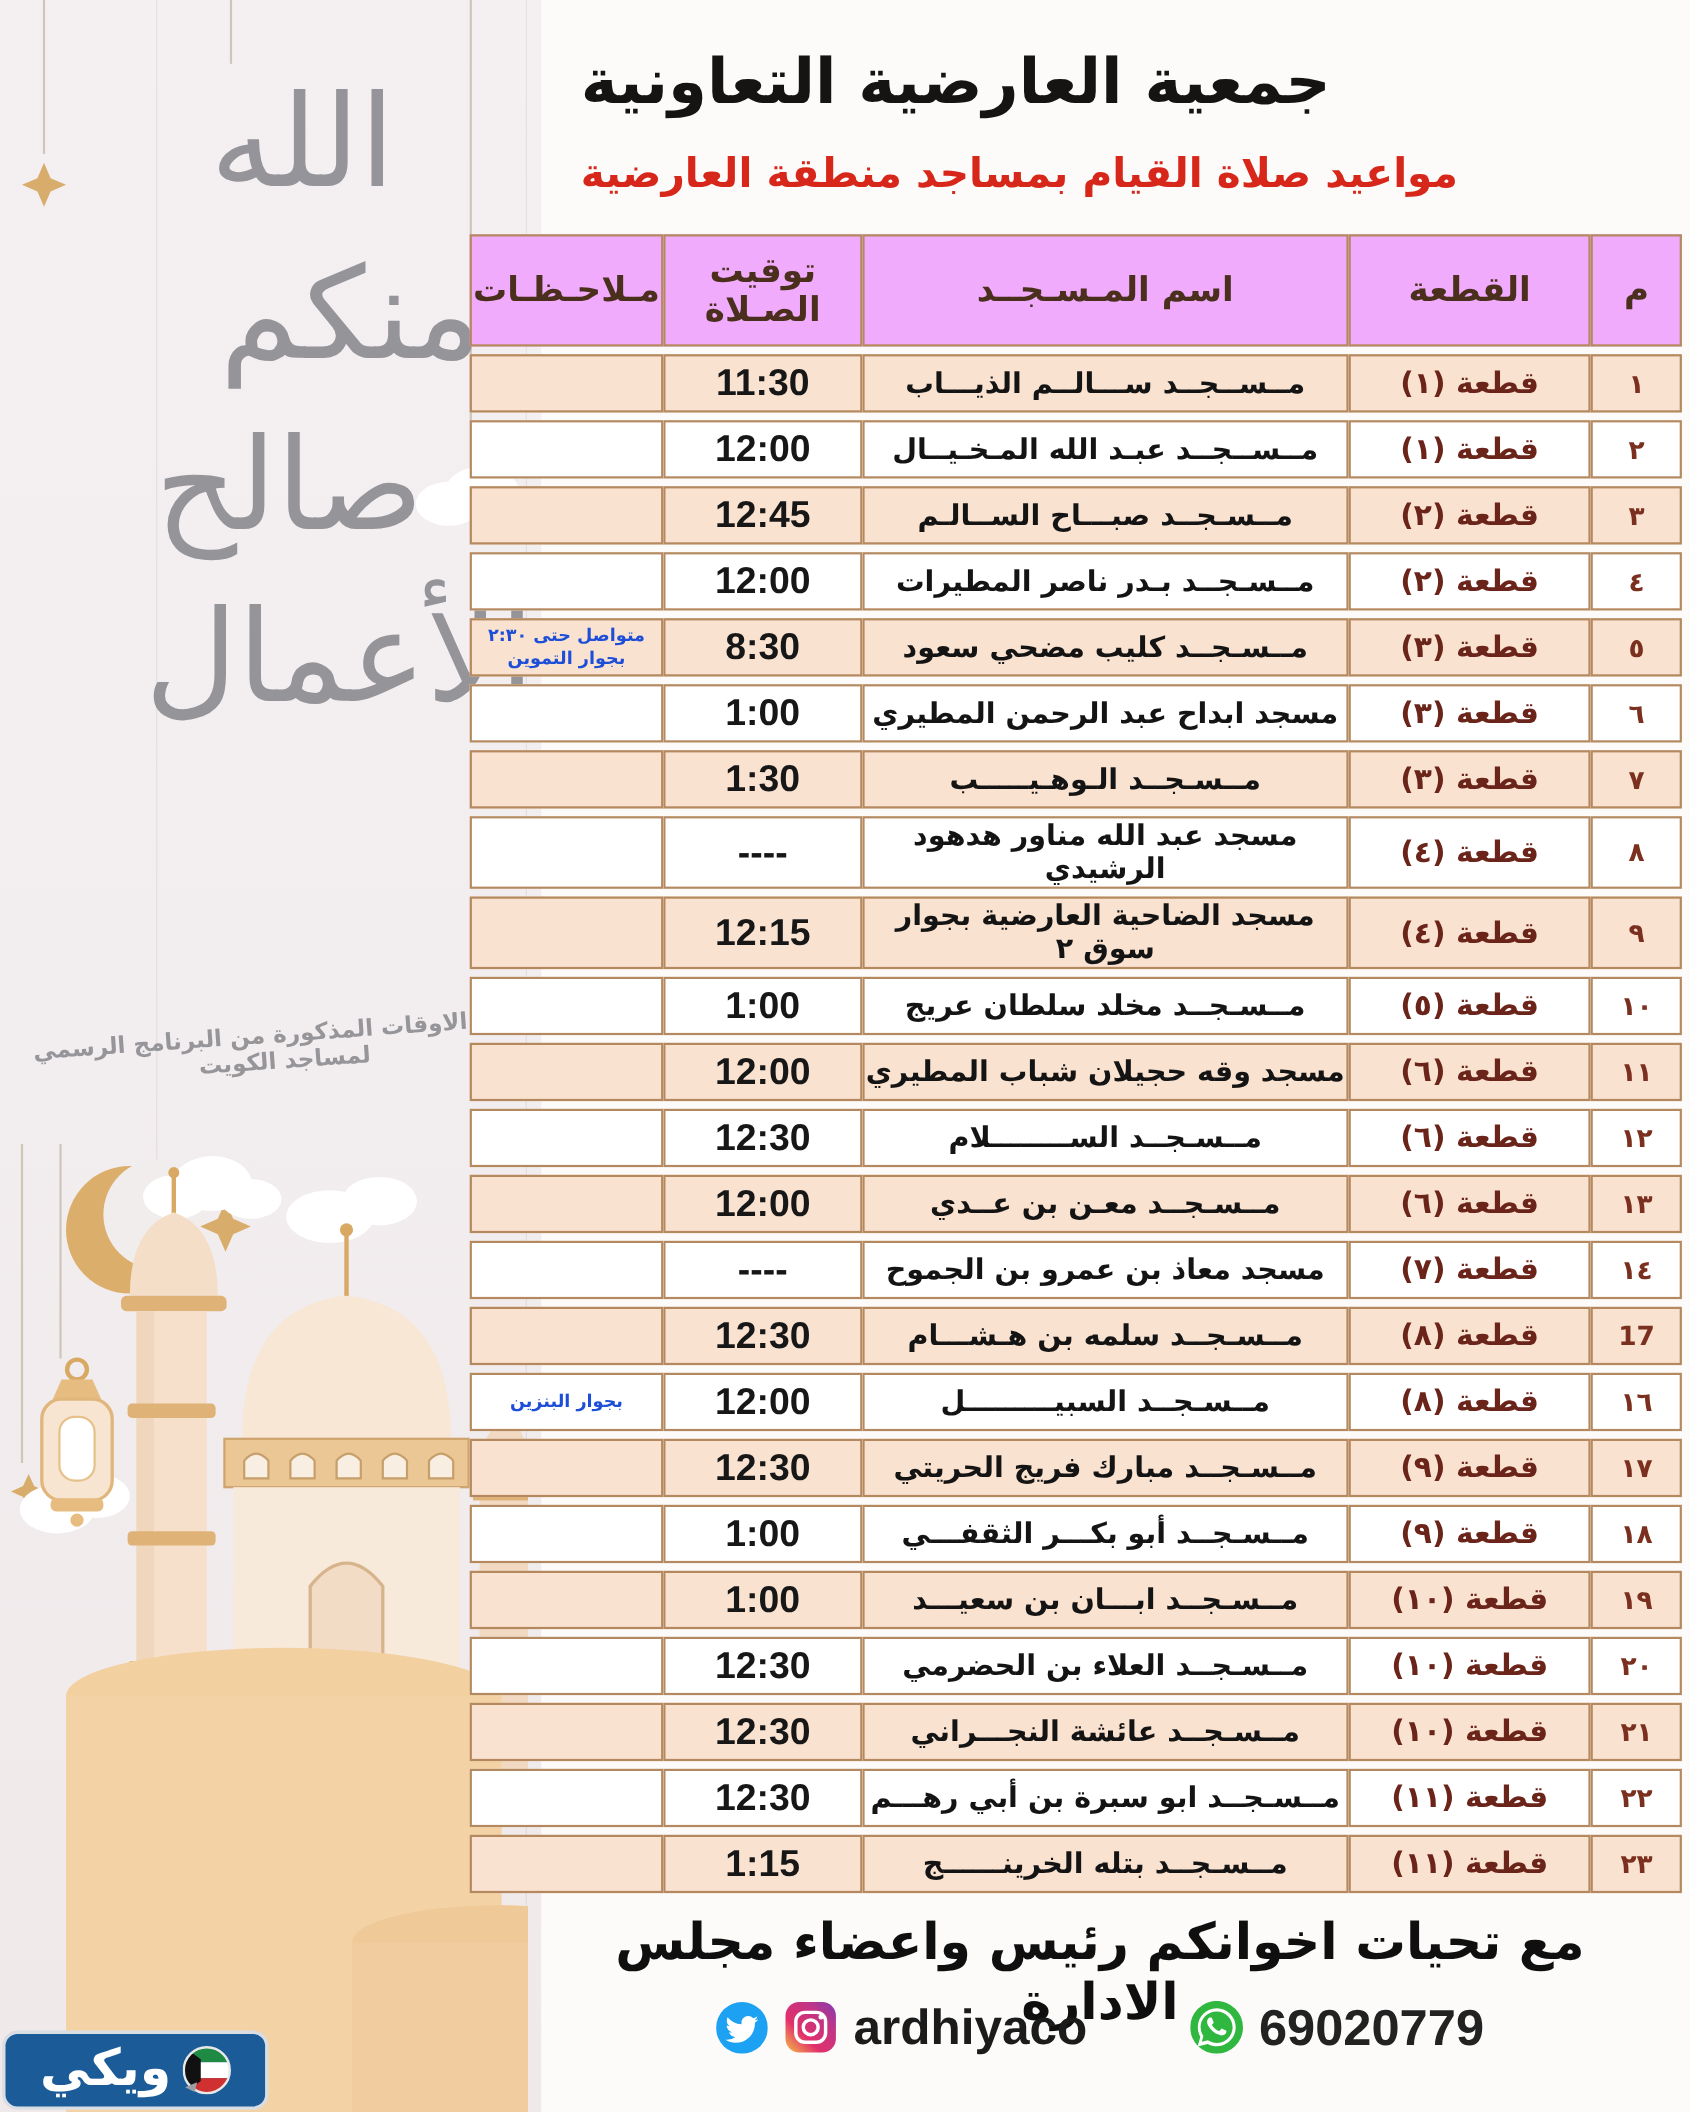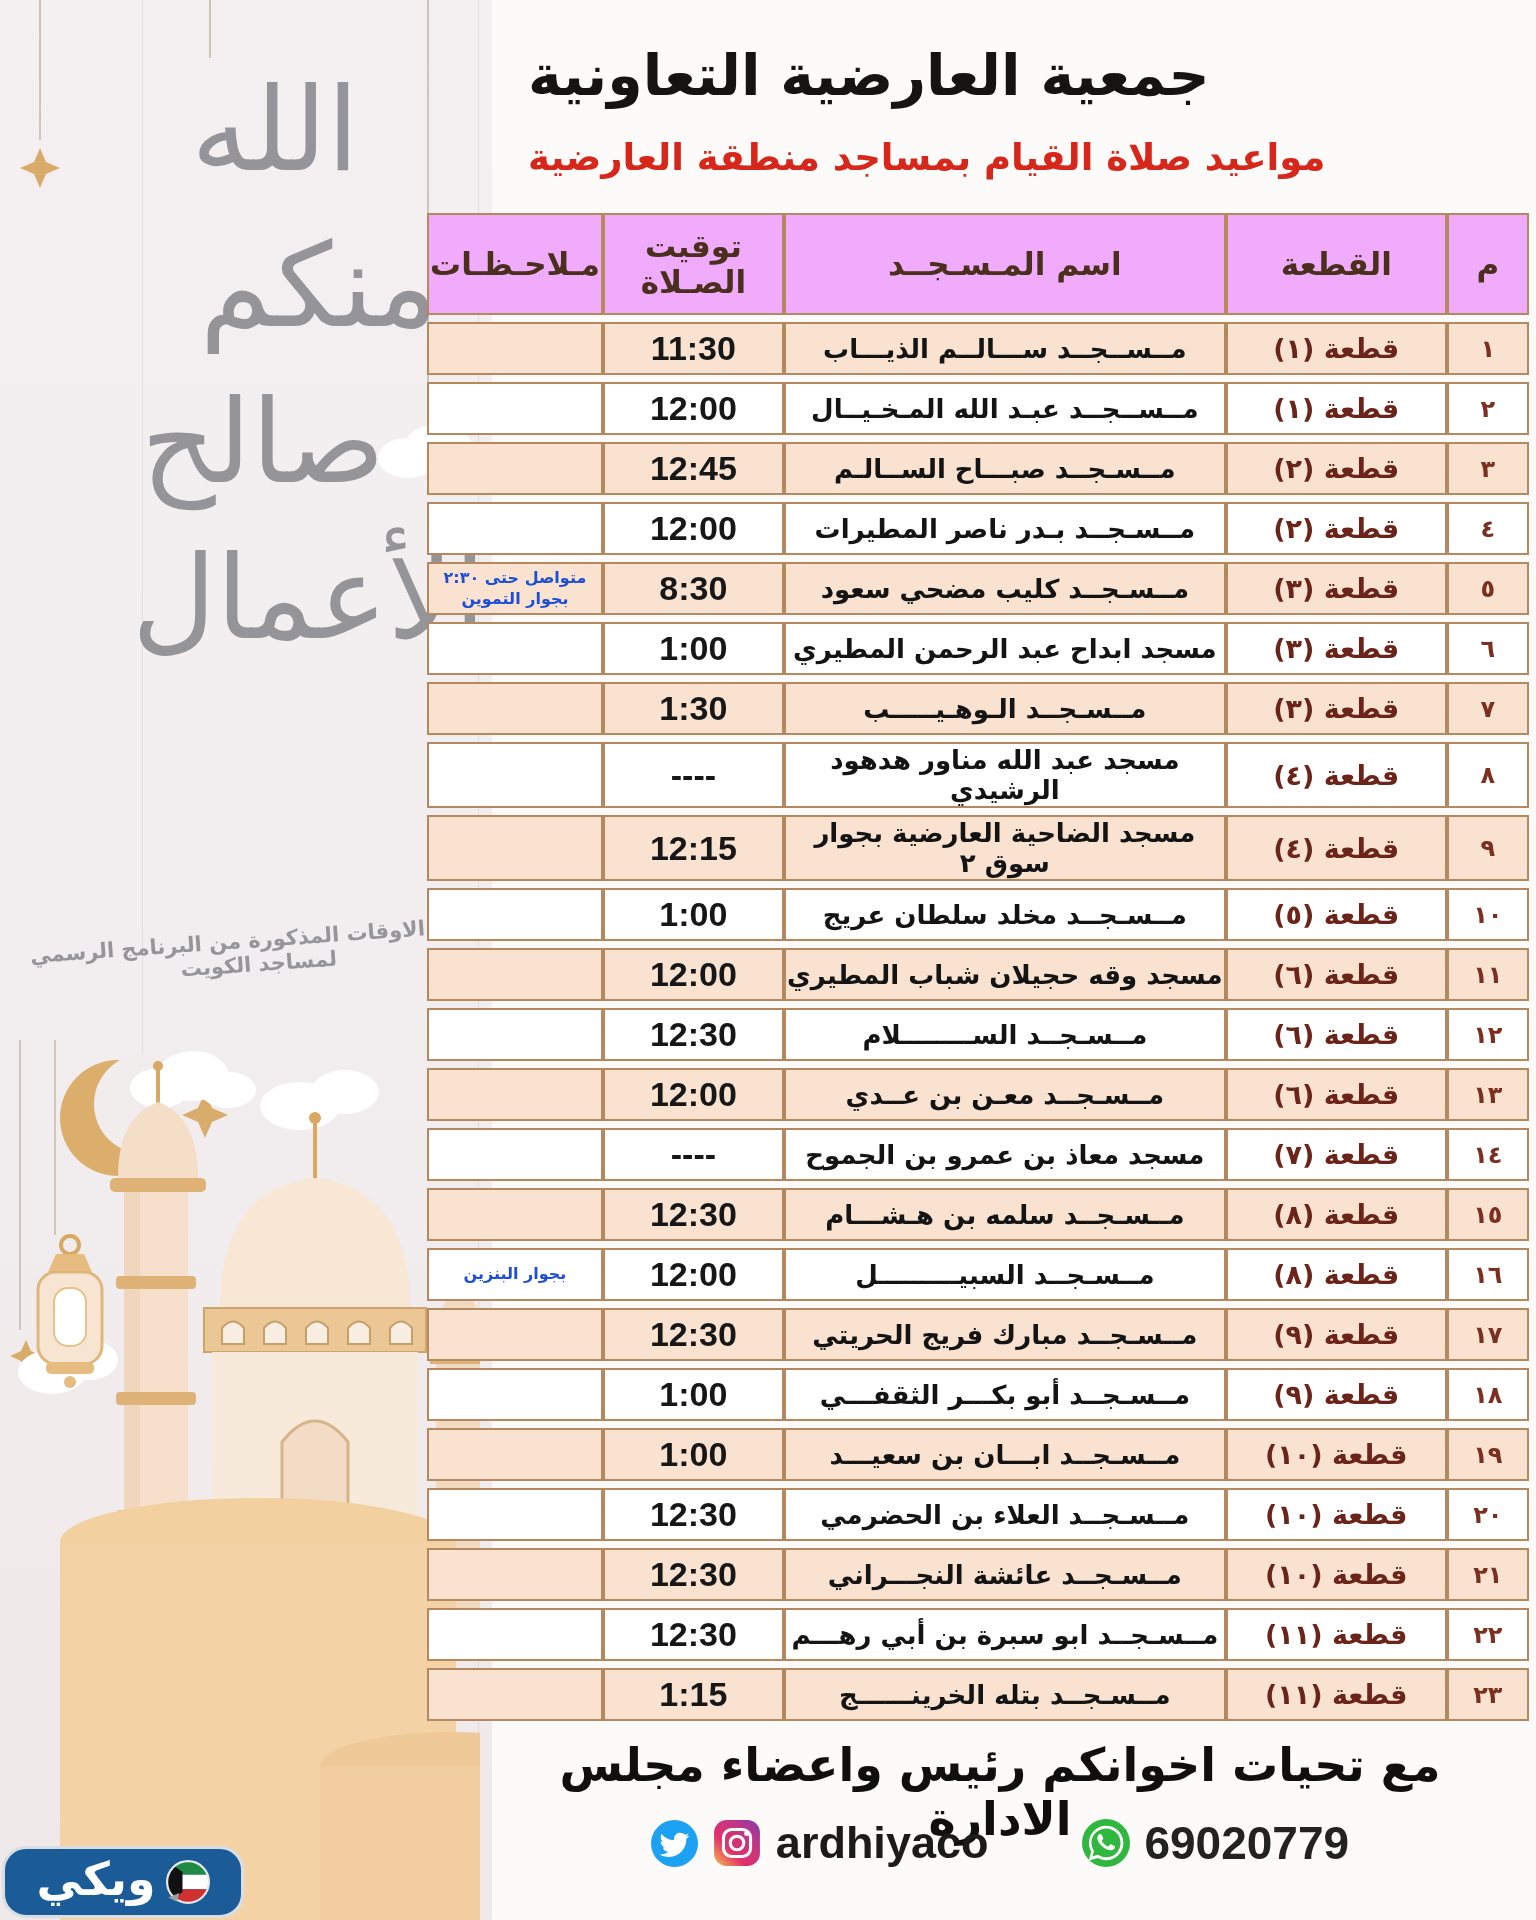--- a/index.html
+++ b/index.html
@@ -61,21 +61,21 @@
   .greeting{position:absolute;left:500px;top:1738px;width:1000px;text-align:center;direction:rtl;
             font-size:46px;font-weight:800;color:#0f0f0f;z-index:3;}
   .social{position:absolute;left:500px;top:1816px;width:1000px;display:flex;align-items:center;
           justify-content:center;gap:14px;z-index:3;}
   .handle{font-family:"Liberation Sans",sans-serif;font-size:45px;font-weight:600;color:#1b1b1b;}
   .phone{font-family:"Liberation Sans",sans-serif;font-size:46px;font-weight:700;color:#222;}
   .social-gap{width:66px;}
 
   
   .wiki-badge{position:absolute;left:2px;top:1846px;width:242px;height:72px;z-index:7;
-              background:var(--brand-blue,#1b5b97);border:3px solid #d9dee5;border-radius:24px;
+              background:var(--brand-blue,#1b5b97);border:3px solid #d9dee5;border-radius:14px;
               box-sizing:border-box;display:flex;direction:rtl;align-items:center;
               justify-content:center;gap:10px;}
   .wiki-text{color:#fff;font-size:46px;font-weight:800;line-height:1;margin-top:-6px;}
   .art{position:absolute;left:0;top:1040px;z-index:1;}
   .strings{position:absolute;left:0;top:0;z-index:1;}
 </style>
 </head>
 <body>
 
 <div class="page" style="--accent-red: #d7261a; --table-border: #b5895f; --row-peach: #f9e2d0; --brand-blue: #1b5b97;">
@@ -220,21 +220,21 @@
             <td class="notes-cell"></td>
           </tr>
           <tr>
             <td class="index-cell">١٤</td>
             <td class="plot-cell">قطعة (٧)</td>
             <td class="mosque-cell">مسجد معاذ بن عمرو بن الجموح</td>
             <td class="time-cell">----</td>
             <td class="notes-cell"></td>
           </tr>
           <tr>
-            <td class="index-cell">١٥</td>
+            <td class="index-cell">17</td>
             <td class="plot-cell">قطعة (٨)</td>
             <td class="mosque-cell">مــسـجــد سلمه بن هـشـــام</td>
             <td class="time-cell">12:30</td>
             <td class="notes-cell"></td>
           </tr>
           <tr>
             <td class="index-cell">١٦</td>
             <td class="plot-cell">قطعة (٨)</td>
             <td class="mosque-cell">مــسـجــد السبيـــــــــل</td>
             <td class="time-cell">12:00</td>

